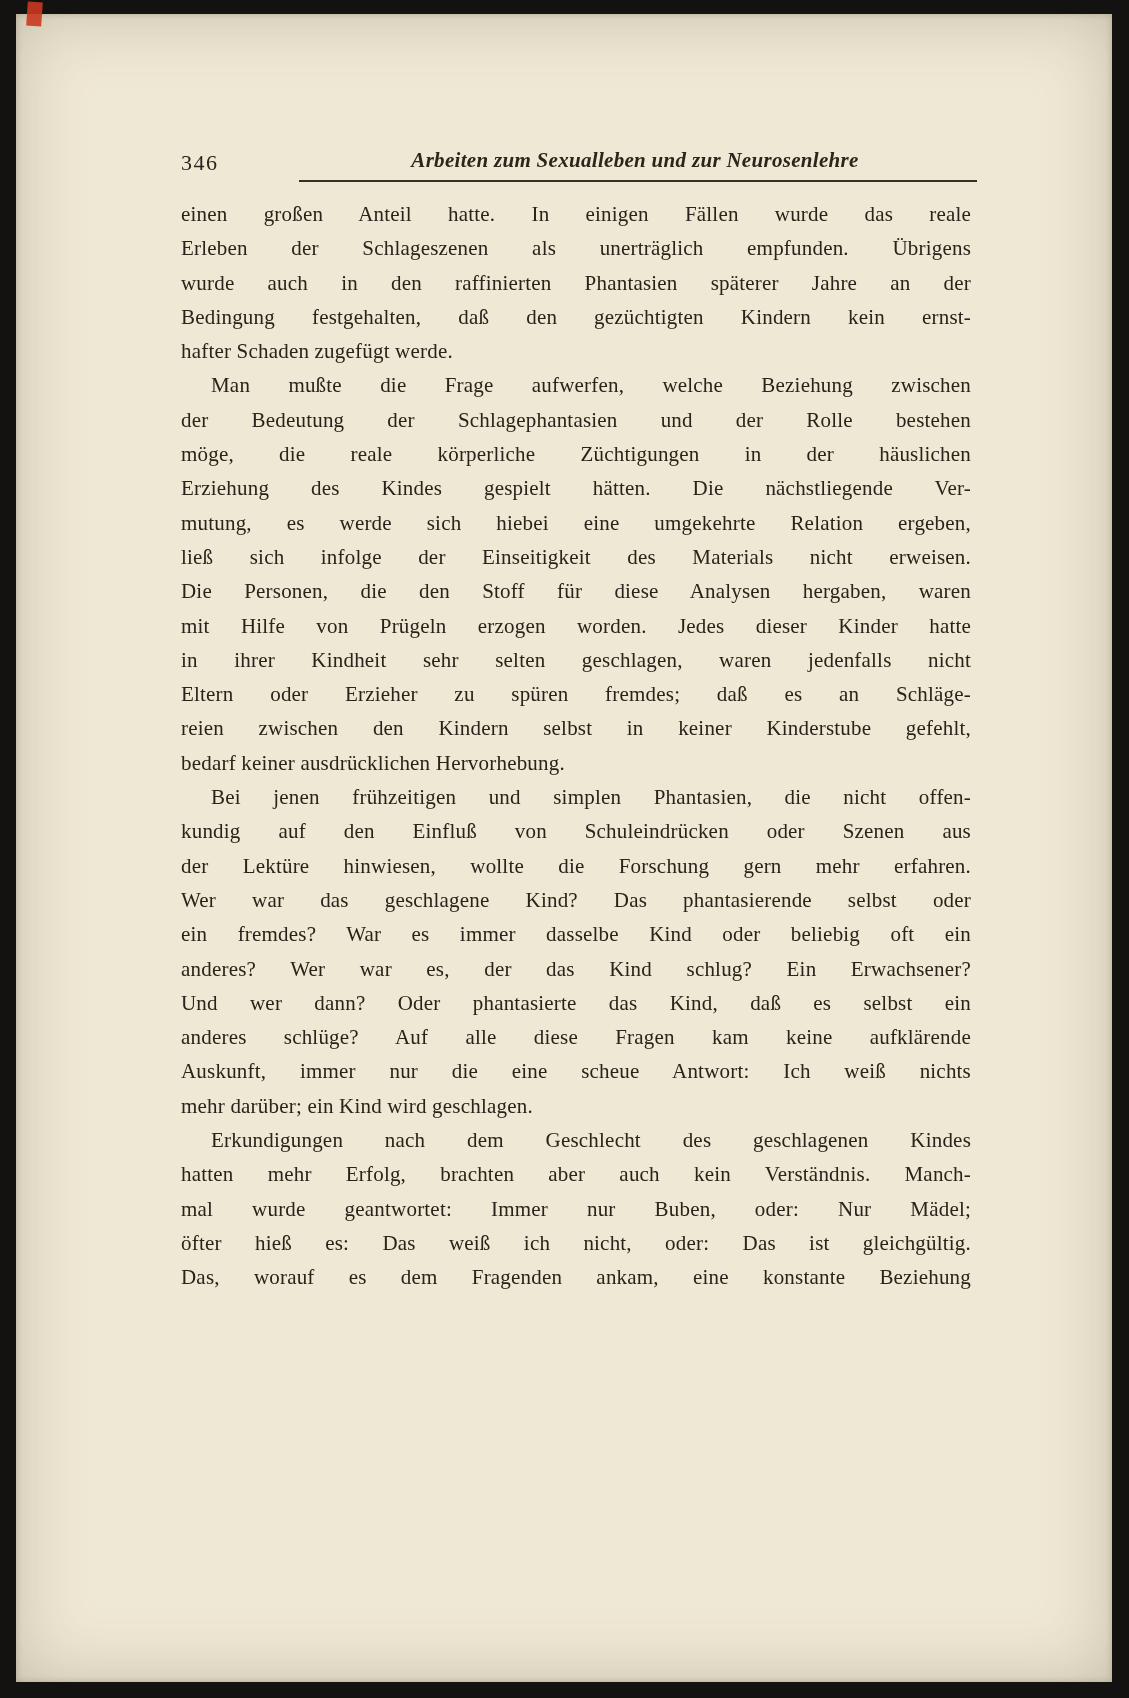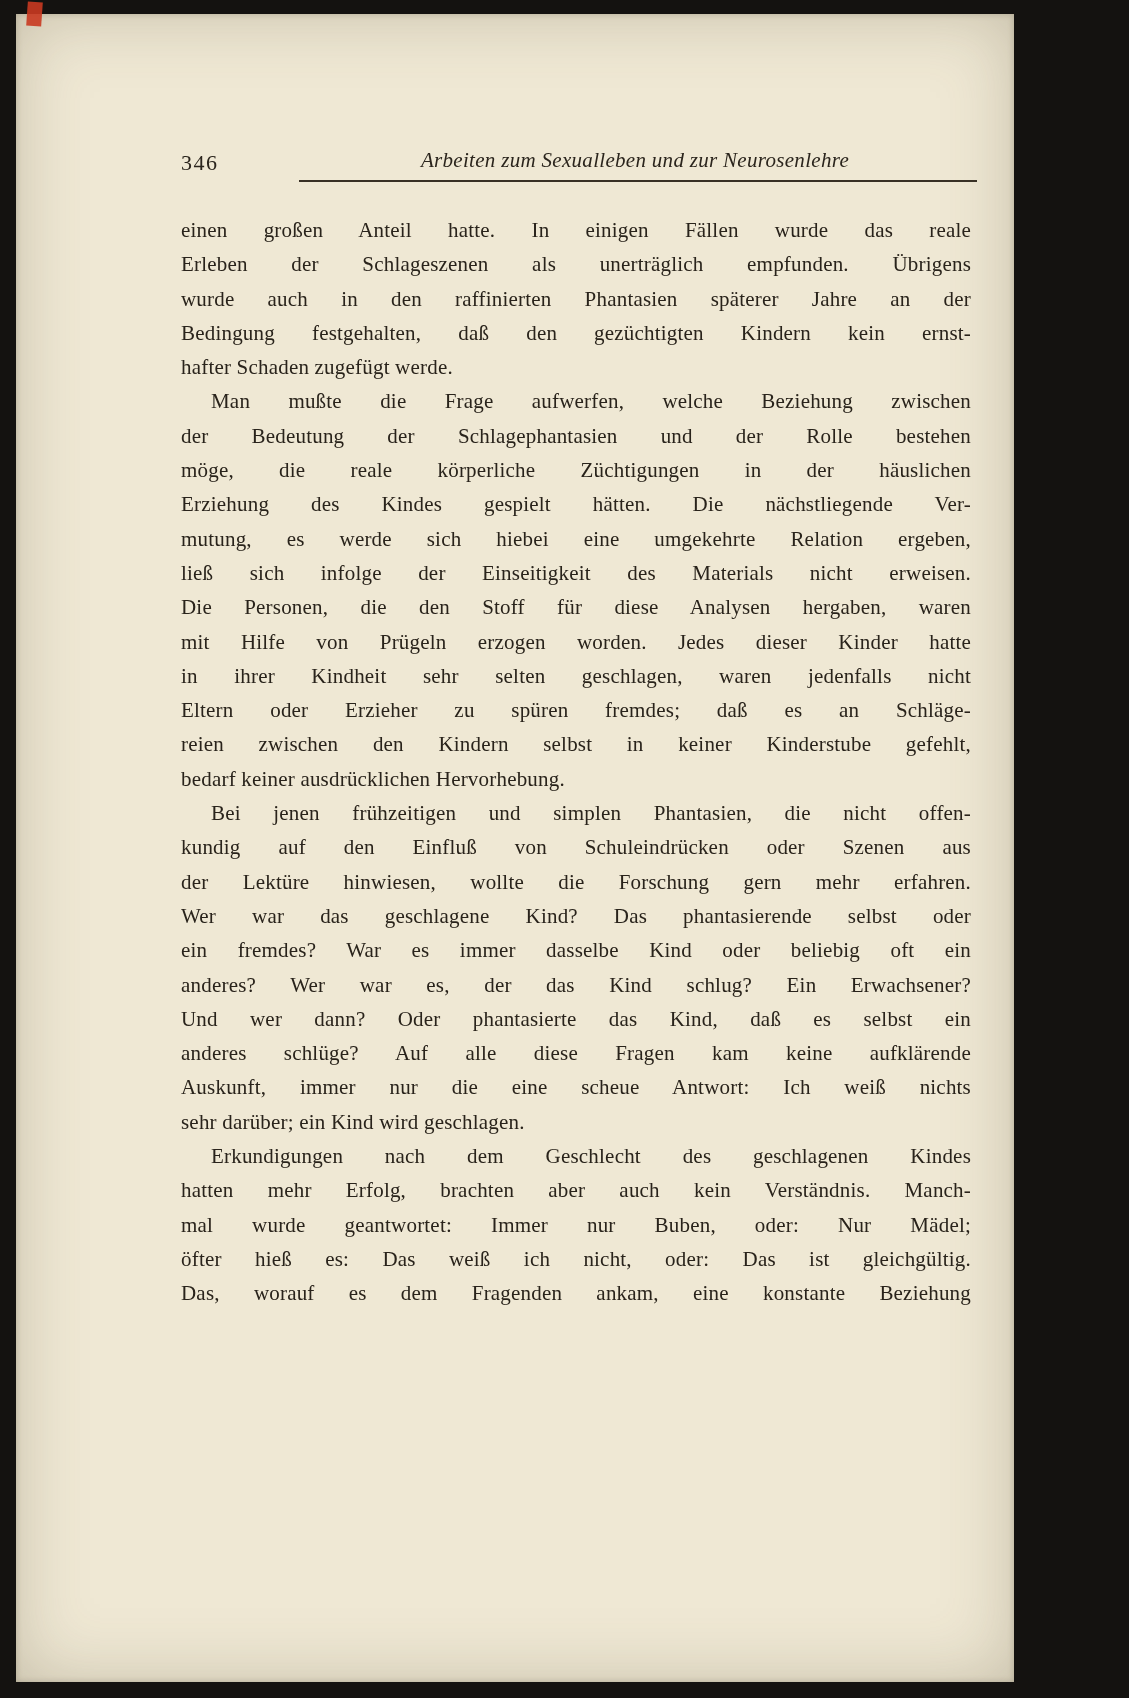--- a/index.html
+++ b/index.html
@@ -11,21 +11,21 @@
     height: 1698px;
     position: relative;
     background: #141210;
     font-family: "Liberation Serif", "DejaVu Serif", serif;
     overflow: hidden;
   }
   .paper {
     position: absolute;
     left: 16px;
     top: 14px;
-    width: 998px;
+    width: 1096px;
     height: 1668px;
     background: #efe8d4;
     box-shadow:
       inset 0 0 70px rgba(95, 82, 58, 0.28),
       inset 0 0 6px rgba(60, 50, 35, 0.25);
   }
   .scan-mark {
     position: absolute;
     left: 27px;
     top: 2px;
@@ -55,31 +55,32 @@
   }
   .header-title {
     position: absolute;
     left: 118px;
     right: 0;
     top: 1px;
     text-align: center;
     font-style: italic;
     font-size: 21px;
     letter-spacing: 0.3px;
+    font-weight: bold;
   }
   .header-rule {
     position: absolute;
     left: 118px;
     right: -6px;
     top: 33px;
     height: 0;
     border-top: 2px solid #383025;
   }
   .body-text {
-    margin-top: 30px;
+    margin-top: 14px;
     font-size: 21px;
     line-height: 34.3px;
     color: #29231b;
     letter-spacing: 0.2px;
   }
   .para {
     margin: 0;
   }
   .para.indent .line:first-child {
     text-indent: 30px;
@@ -129,21 +130,21 @@
         <div class="para indent">
           <div class="line">Bei jenen frühzeitigen und simplen Phantasien, die nicht offen-</div>
           <div class="line">kundig auf den Einfluß von Schuleindrücken oder Szenen aus</div>
           <div class="line">der Lektüre hinwiesen, wollte die Forschung gern mehr erfahren.</div>
           <div class="line">Wer war das geschlagene Kind? Das phantasierende selbst oder</div>
           <div class="line">ein fremdes? War es immer dasselbe Kind oder beliebig oft ein</div>
           <div class="line">anderes? Wer war es, der das Kind schlug? Ein Erwachsener?</div>
           <div class="line">Und wer dann? Oder phantasierte das Kind, daß es selbst ein</div>
           <div class="line">anderes schlüge? Auf alle diese Fragen kam keine aufklärende</div>
           <div class="line">Auskunft, immer nur die eine scheue Antwort: Ich weiß nichts</div>
-          <div class="line last">sehr darüber; ein Kind wird geschlagen.</div>
+          <div class="line last">mehr darüber; ein Kind wird geschlagen.</div>
         </div>
         <div class="para indent">
           <div class="line">Erkundigungen nach dem Geschlecht des geschlagenen Kindes</div>
           <div class="line">hatten mehr Erfolg, brachten aber auch kein Verständnis. Manch-</div>
           <div class="line">mal wurde geantwortet: Immer nur Buben, oder: Nur Mädel;</div>
           <div class="line">öfter hieß es: Das weiß ich nicht, oder: Das ist gleichgültig.</div>
           <div class="line">Das, worauf es dem Fragenden ankam, eine konstante Beziehung</div>
         </div>
       </div>
   </div>

